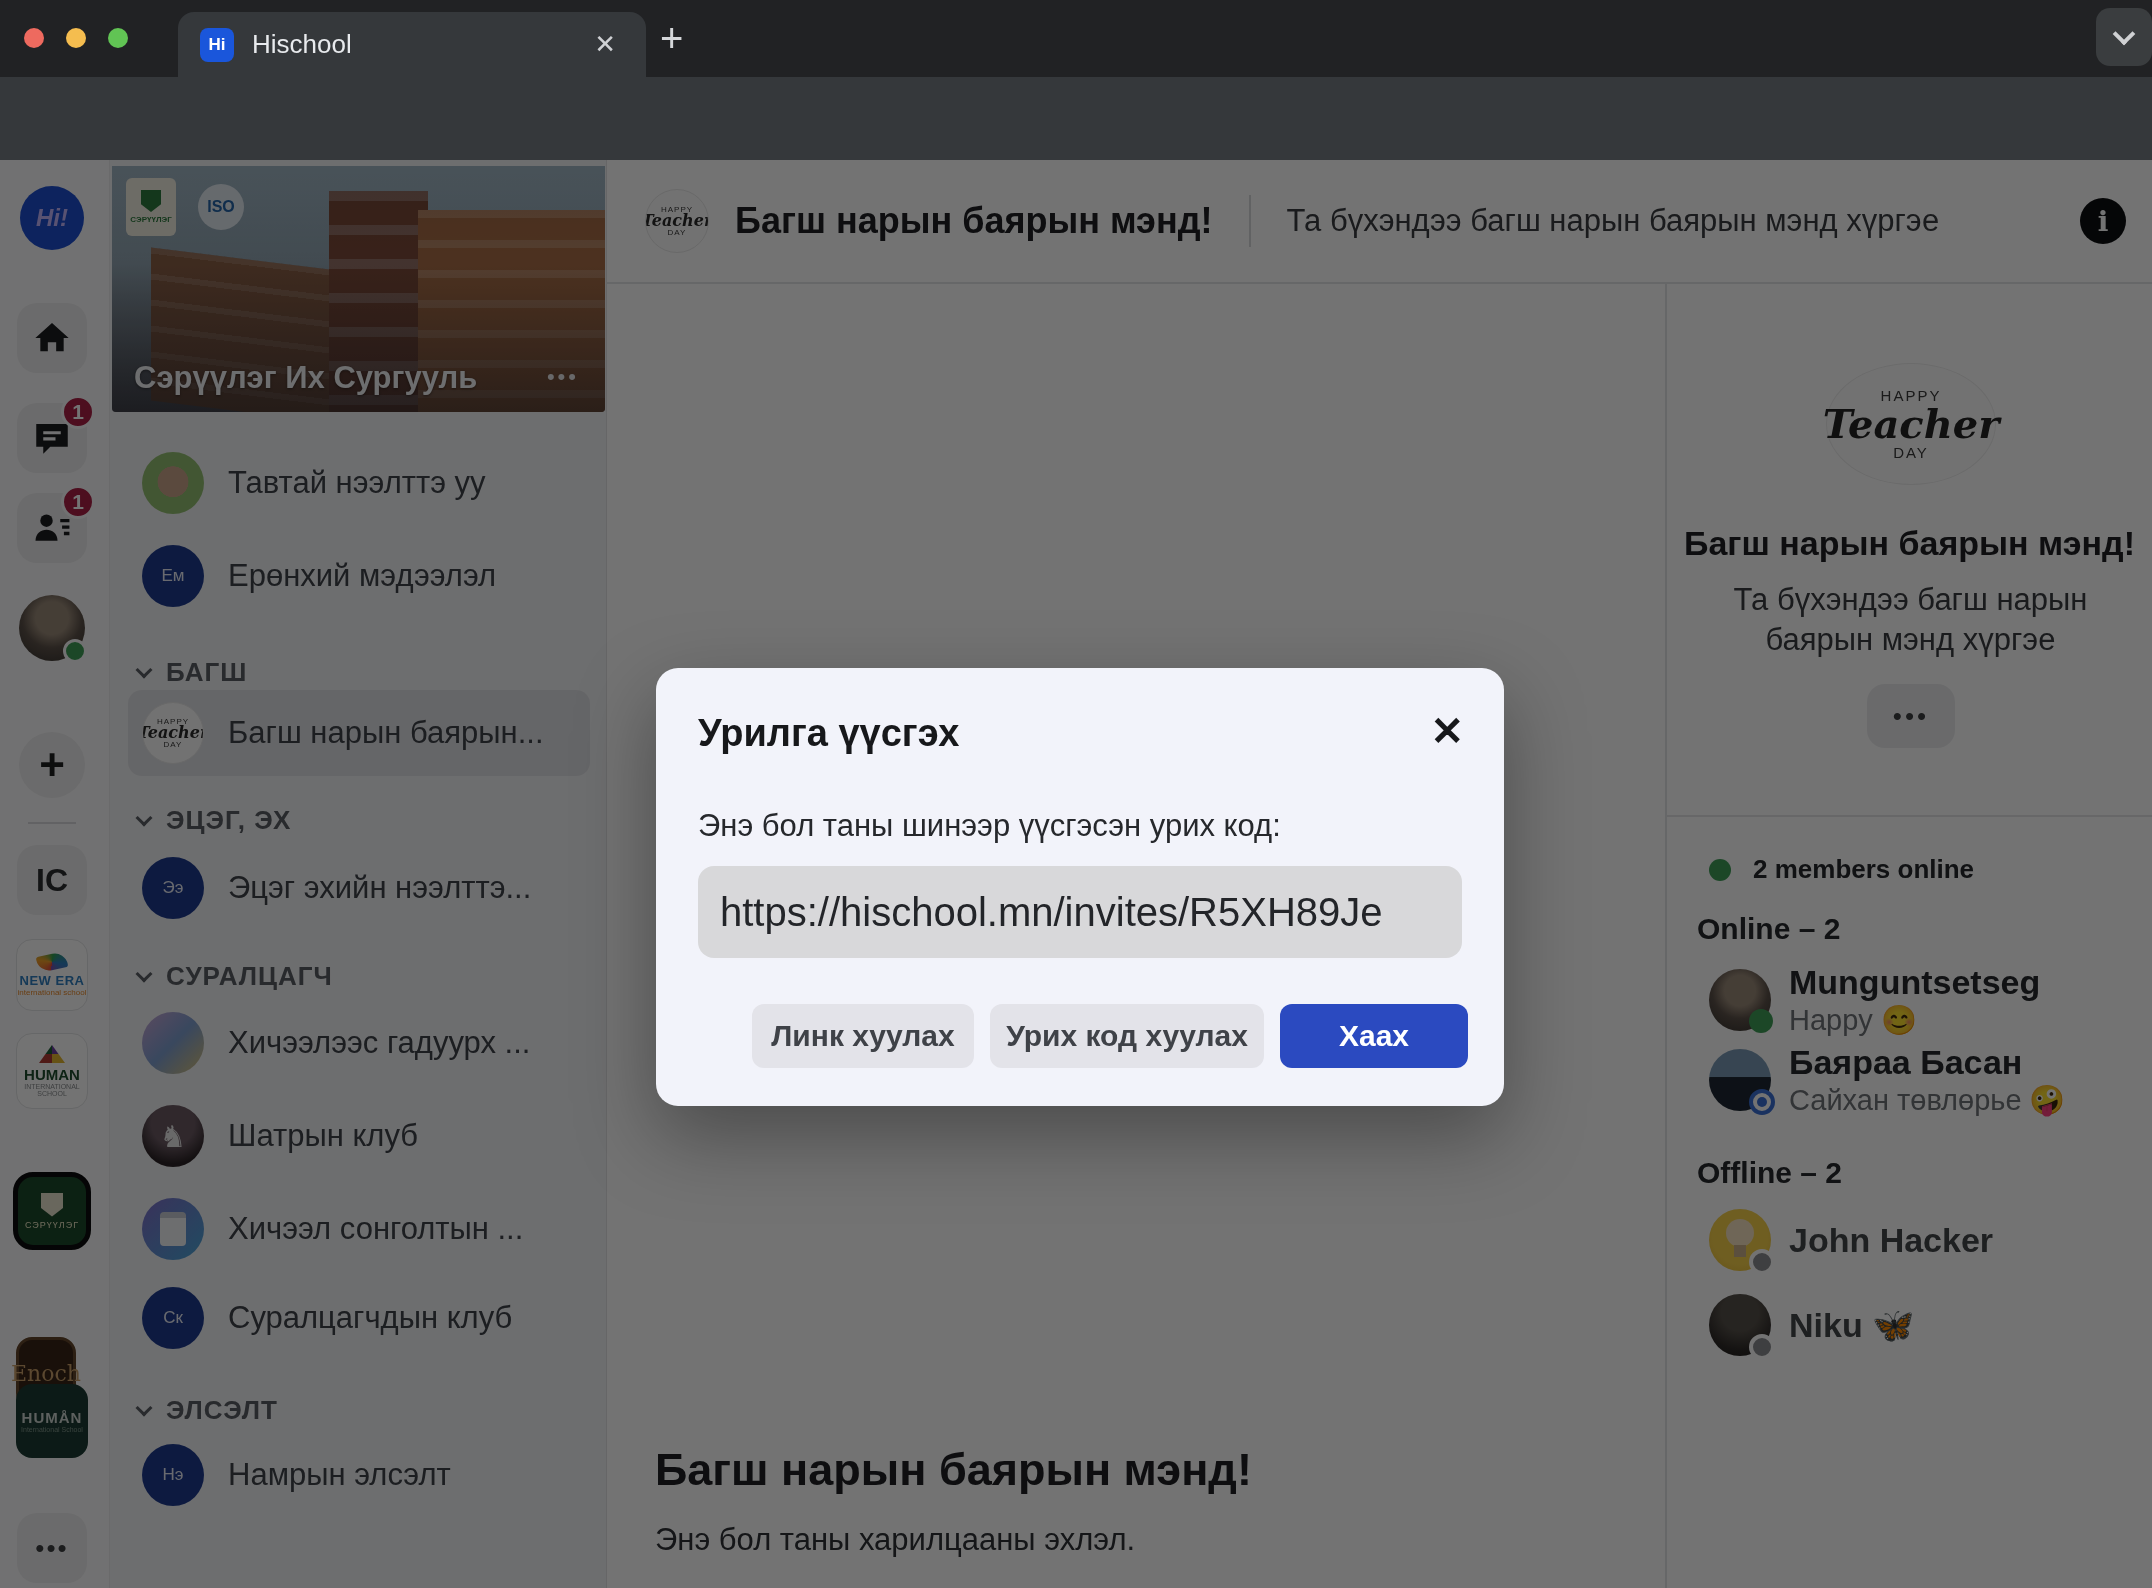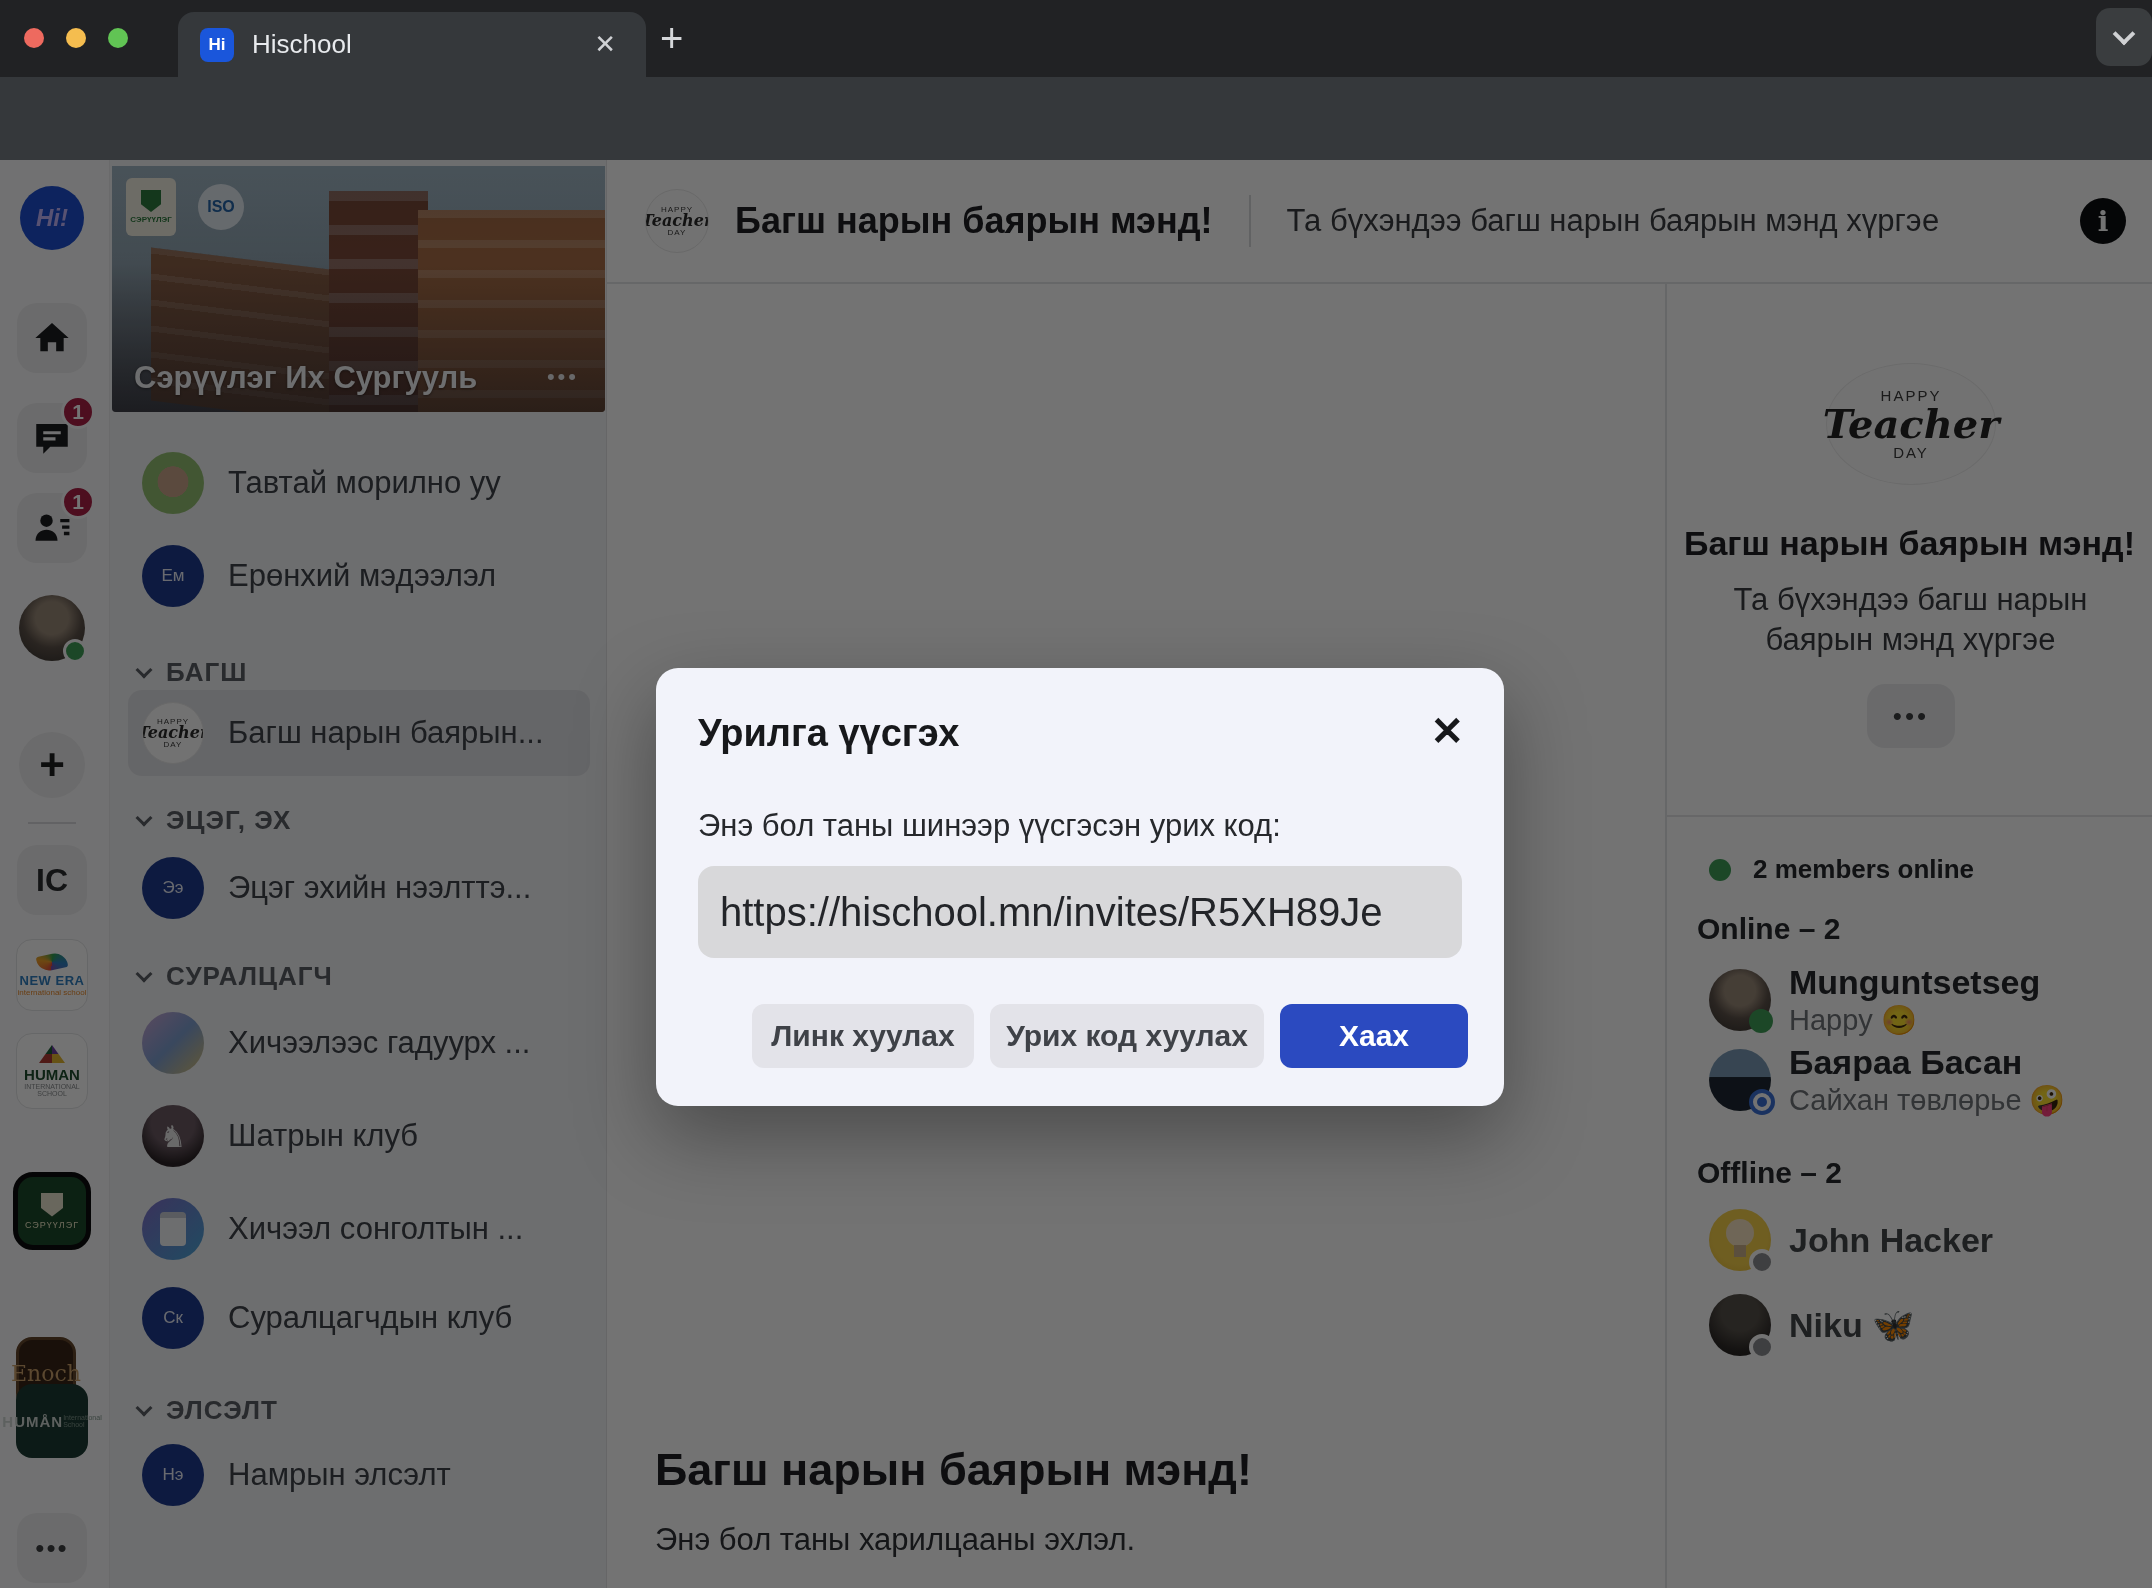--- a/index.html
+++ b/index.html
@@ -75,21 +75,21 @@
   .human1 .t1 { color:#1d4d2e; font-weight:bold; font-size:15px; }
   .human1 .t2 { color:#8a8d90; font-size:7px; }
   .seruuleg-tile { top:1012px; left:13px; width:78px; height:78px; border-radius:20px; background:#1c4a2a;
                    border:5px solid #0c0d0e; display:flex; flex-direction:column; align-items:center; justify-content:center; gap:3px;}
   .crest { width:22px; height:24px; background:#e9e4cf; clip-path:polygon(0 0,100% 0,100% 65%,50% 100%,0 65%); }
   .seruuleg-tile .t1 { color:#efe9c8; font-size:9px; letter-spacing:1px; }
   .enoch-tile { top:1177px; left:16px; width:60px; height:72px; border-radius:16px; background:#38241ا6;
                 background:#382417; border:3px solid #63452a; display:flex; align-items:center; justify-content:center; }
   .enoch-tile span { color:#c9a06a; font-family:"DejaVu Serif", serif; font-size:22px; }
   .human2-tile { top:1224px; left:16px; width:72px; height:74px; border-radius:16px; background:#1c3b33;
-                 display:flex; align-items:center; justify-content:center; }
+                 display:flex; flex-direction:column; align-items:center; justify-content:center; }
   .human2-tile .t1 { color:#cfd6d2; font-weight:bold; font-size:15px; letter-spacing:1px;}
   .human2-tile .t2 { color:#7f948c; font-size:7px; }
   .rail-more { top:1353px; color:#3c3e40; font-size:26px; letter-spacing:2px; }
 
   
   .sidebar { top:0; left:110px; width:497px; height:1428px; background:#f2f3f5; border-right:1px solid #e2e3e5; }
   .banner { top:6px; left:2px; width:493px; height:246px; overflow:hidden; border-radius:0 0 4px 4px;
             background:linear-gradient(180deg,#a9c0cf 0%,#95a9b6 35%,#7d8893 70%,#626670 100%); }
   .bld { position:absolute; }
   .b1 { left:8%; top:38%; width:38%; height:62%; background:#8a5f46;
@@ -305,21 +305,21 @@
           <div class="shield"></div>
           <div class="t">СЭРҮҮЛЭГ</div>
         </div>
         <div class="abs banner-iso">ISO</div>
         <div class="abs banner-name">Сэрүүлэг Их Сургууль</div>
         <div class="abs banner-more">•••</div>
       </div>
 
       <div class="abs ch-row" style="top:280px;">
         <div class="ch-av av-hand"></div>
-        <div class="ch-label">Тавтай морилно уу</div>
+        <div class="ch-label">Тавтай нээлттэ уу</div>
       </div>
       <div class="abs ch-row" style="top:373px;">
         <div class="ch-av blue">Ем</div>
         <div class="ch-label">Ерөнхий мэдээлэл</div>
       </div>
       <div class="abs section-row" style="top:492px;">
         <div class="sec-chev"></div>
         <div class="sec-label">БАГШ</div>
       </div>
       <div class="abs ch-row selected" style="top:530px;">

